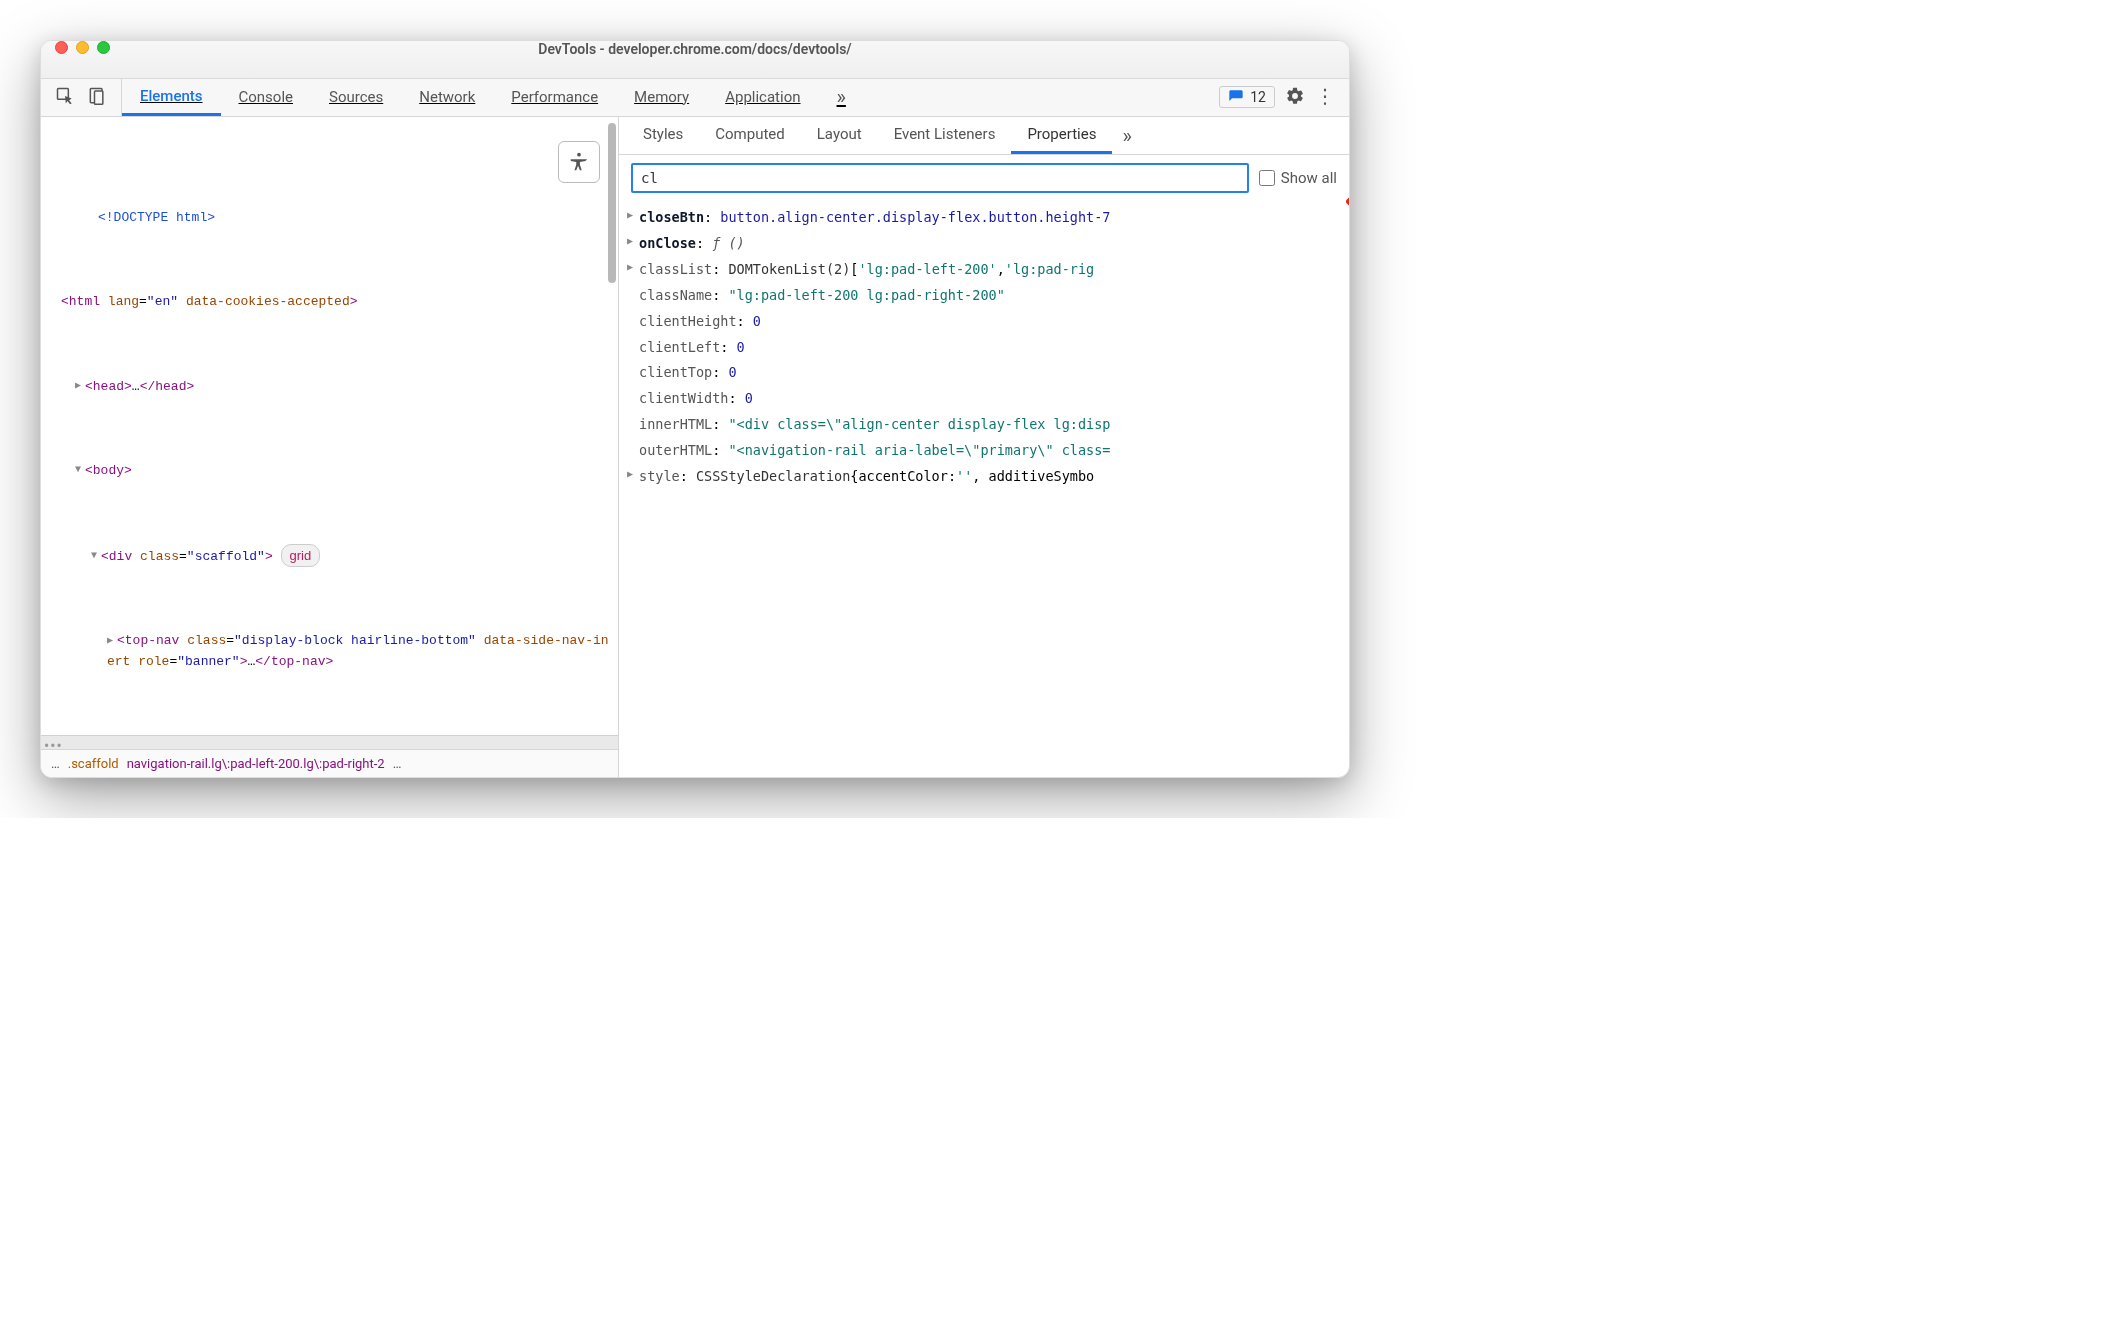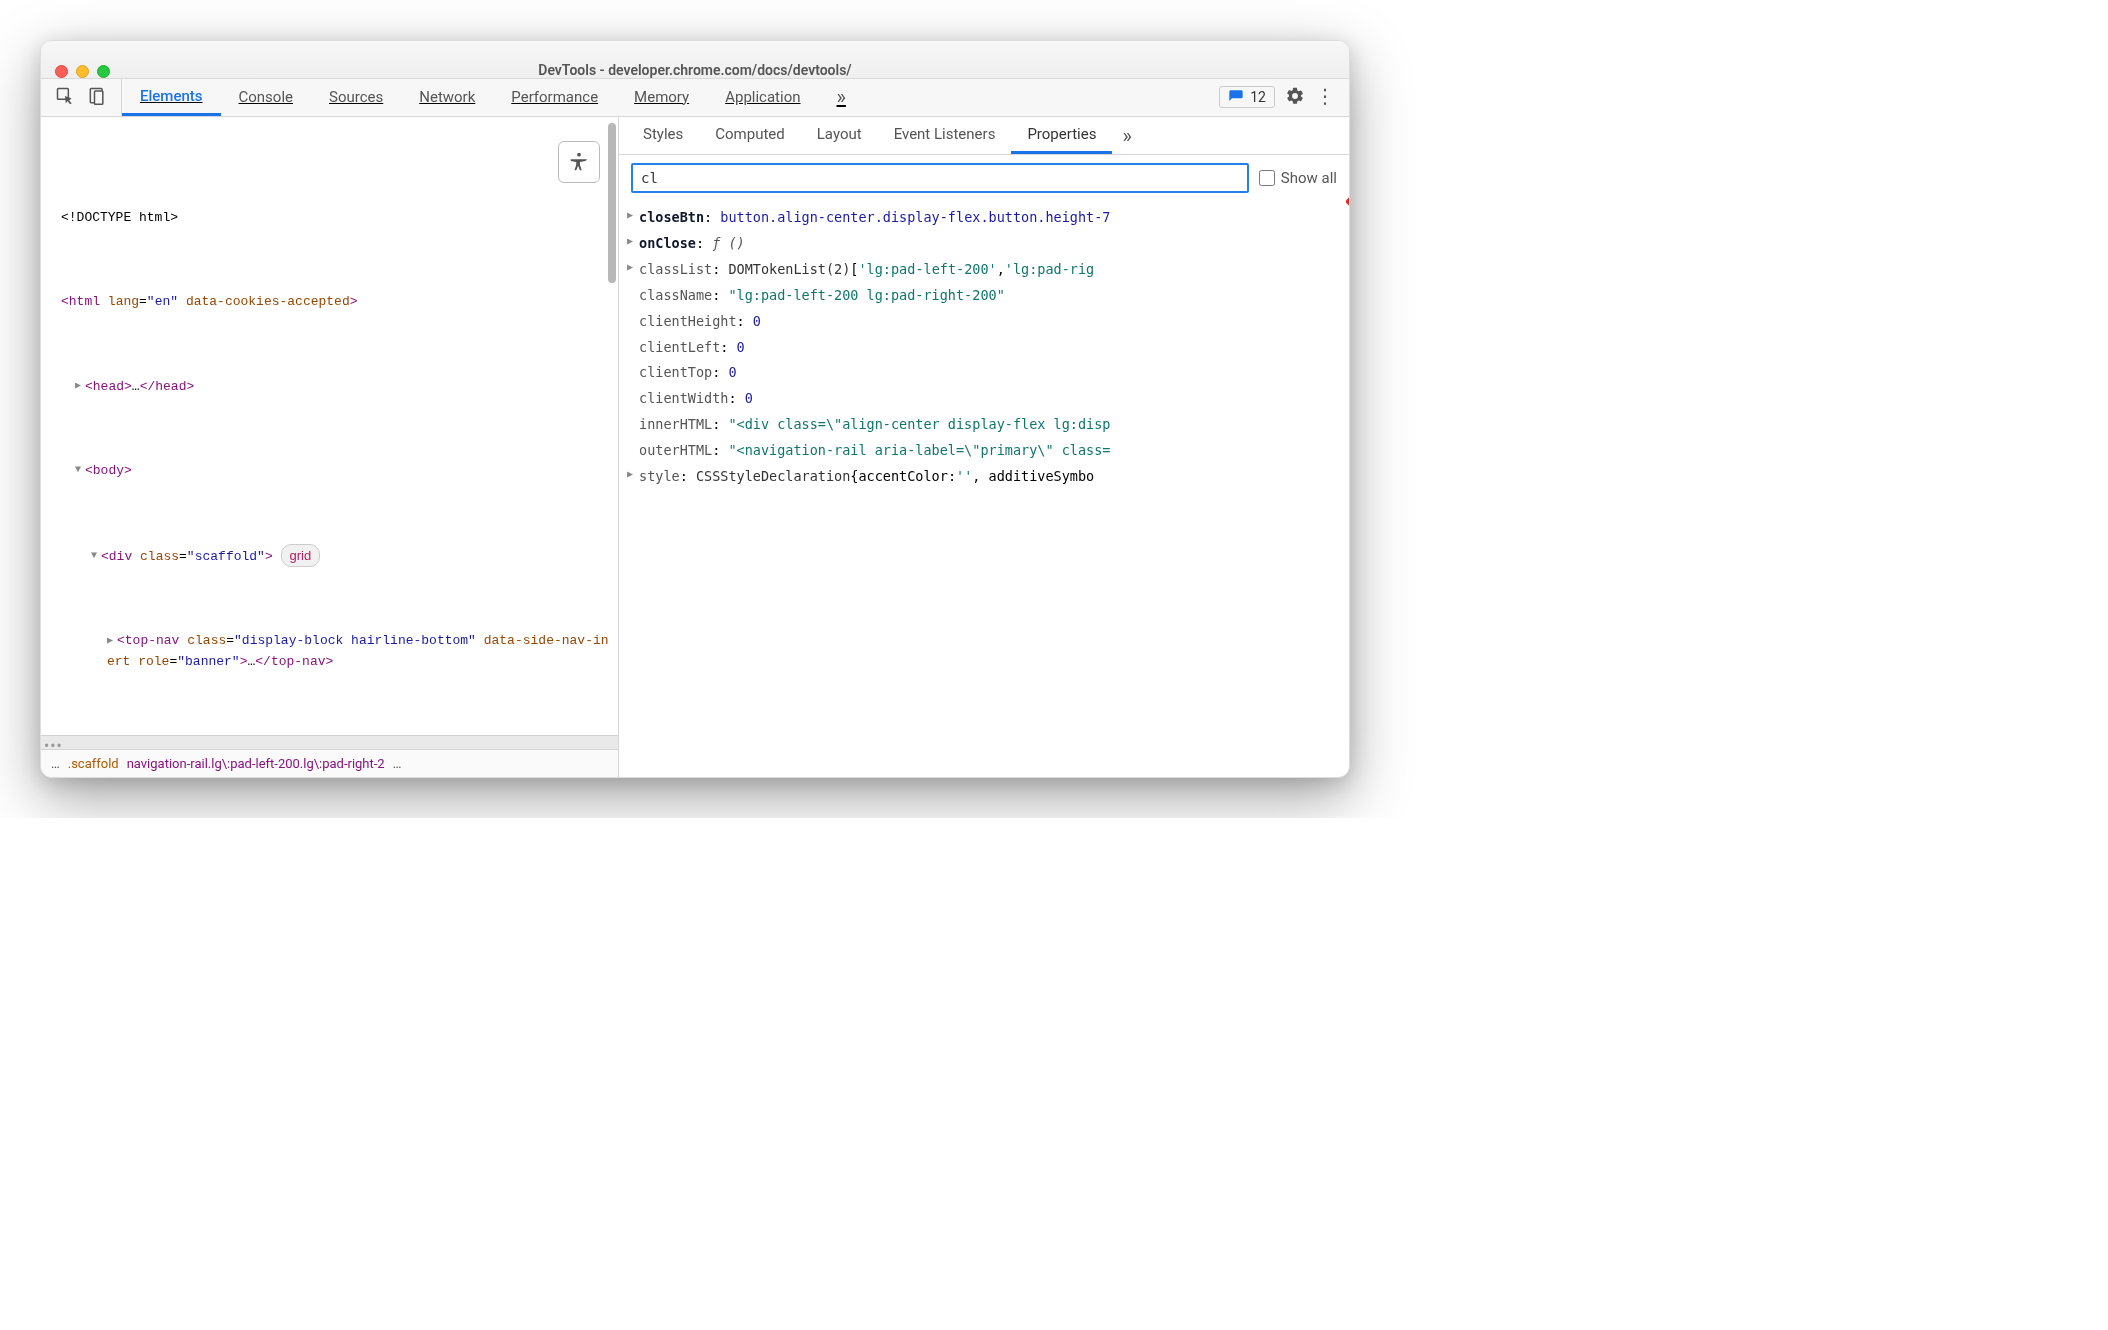--- a/index.html
+++ b/index.html
@@ -16,21 +16,21 @@
     background: #fff;
     overflow: hidden;
     border: 1px solid #ddd;
     position: relative;
   }
   .titlebar {
     height: 38px;
     background: linear-gradient(#f7f7f7,#efefef);
     border-bottom: 1px solid #d9d9d9;
     display: flex;
-    align-items: flex-end;
+    align-items: flex-start;
     padding: 0 14px;
     position: relative;
   }
   .traffic-lights { display: flex; gap: 8px; }
   .dot { width: 13px; height: 13px; border-radius: 50%; }
   .dot.red { background:#ff5f57; border:0.5px solid #e24640;}
   .dot.yellow{ background:#ffbd2e; border:0.5px solid #e1a116;}
   .dot.green{ background:#28c940; border:0.5px solid #1dad2b;}
   .title { position:absolute; left:0; right:0; text-align:center; font-weight:600; font-size:14px; color:#555; pointer-events:none;}
   .toolbar {
@@ -47,21 +47,21 @@
   .tb-right{ display:flex; align-items:flex-start; gap:10px; padding-right:14px; color:#555;padding-left:16px;}
   .issues-badge{ display:flex; align-items:center; gap:6px; border:1px solid #ccc; border-radius:3px; padding:2px 8px; font-size:14px; color:#333;}
   .issues-badge svg{ display:block;}
   .main { display:flex; height: 660px; }
   .left-pane { width: 578px; border-right: 1px solid #d6d6d6; position:relative; display:flex; flex-direction:column;}
   .dom-tree { font-family: Menlo, Consolas, "Courier New", monospace; font-size:13px; line-height:1.62; padding:6px 0 0 0; overflow:hidden; flex:1; white-space:pre-wrap; word-break:break-all;}
   .dom-line { padding: 0 6px 0 16px; }
   .tag { color:#881280;}
   .attr-name{ color:#994500;}
   .attr-val{ color:#1a1aa6;}
-  .comment{ color:#000000;}
+  .comment{ color:#1d4ed8;margin-left:37px;}
   .tri { display:inline-block; width:10px; padding-right:0; color:#888; font-size:10px; vertical-align:middle;}
   .badge{ display:inline-block; background:#f1f1f1; border:1px solid #ccc; border-radius:10px; padding:0 8px; font-size:13px; color:#be185d; font-family:-apple-system, sans-serif;}
   .selected-row{ background:#e9e9e9; border-top:1px solid #d0d0d0; border-bottom:1px solid #d0d0d0;}
   .gutter-dots{ position:absolute; left:2px; color:#999; font-size:12px; letter-spacing:-1px;}
   .crumbs{ height:28px; border-top:1px solid #d6d6d6; display:flex; align-items:center; font-size:13px; padding:0 6px; background:#fafafa; overflow:hidden; white-space:nowrap;}
   .crumb{ color:#555; padding:0 4px;}
   .crumb.active{ color:#881280;}
   .a11y-btn{ position:absolute; top:24px; right:18px; width:42px; height:42px; border:1px solid #bbb; border-radius:6px; display:flex; align-items:center; justify-content:center; background:#fff;}
 
   .right-pane{ flex:1; display:flex; flex-direction:column;}

